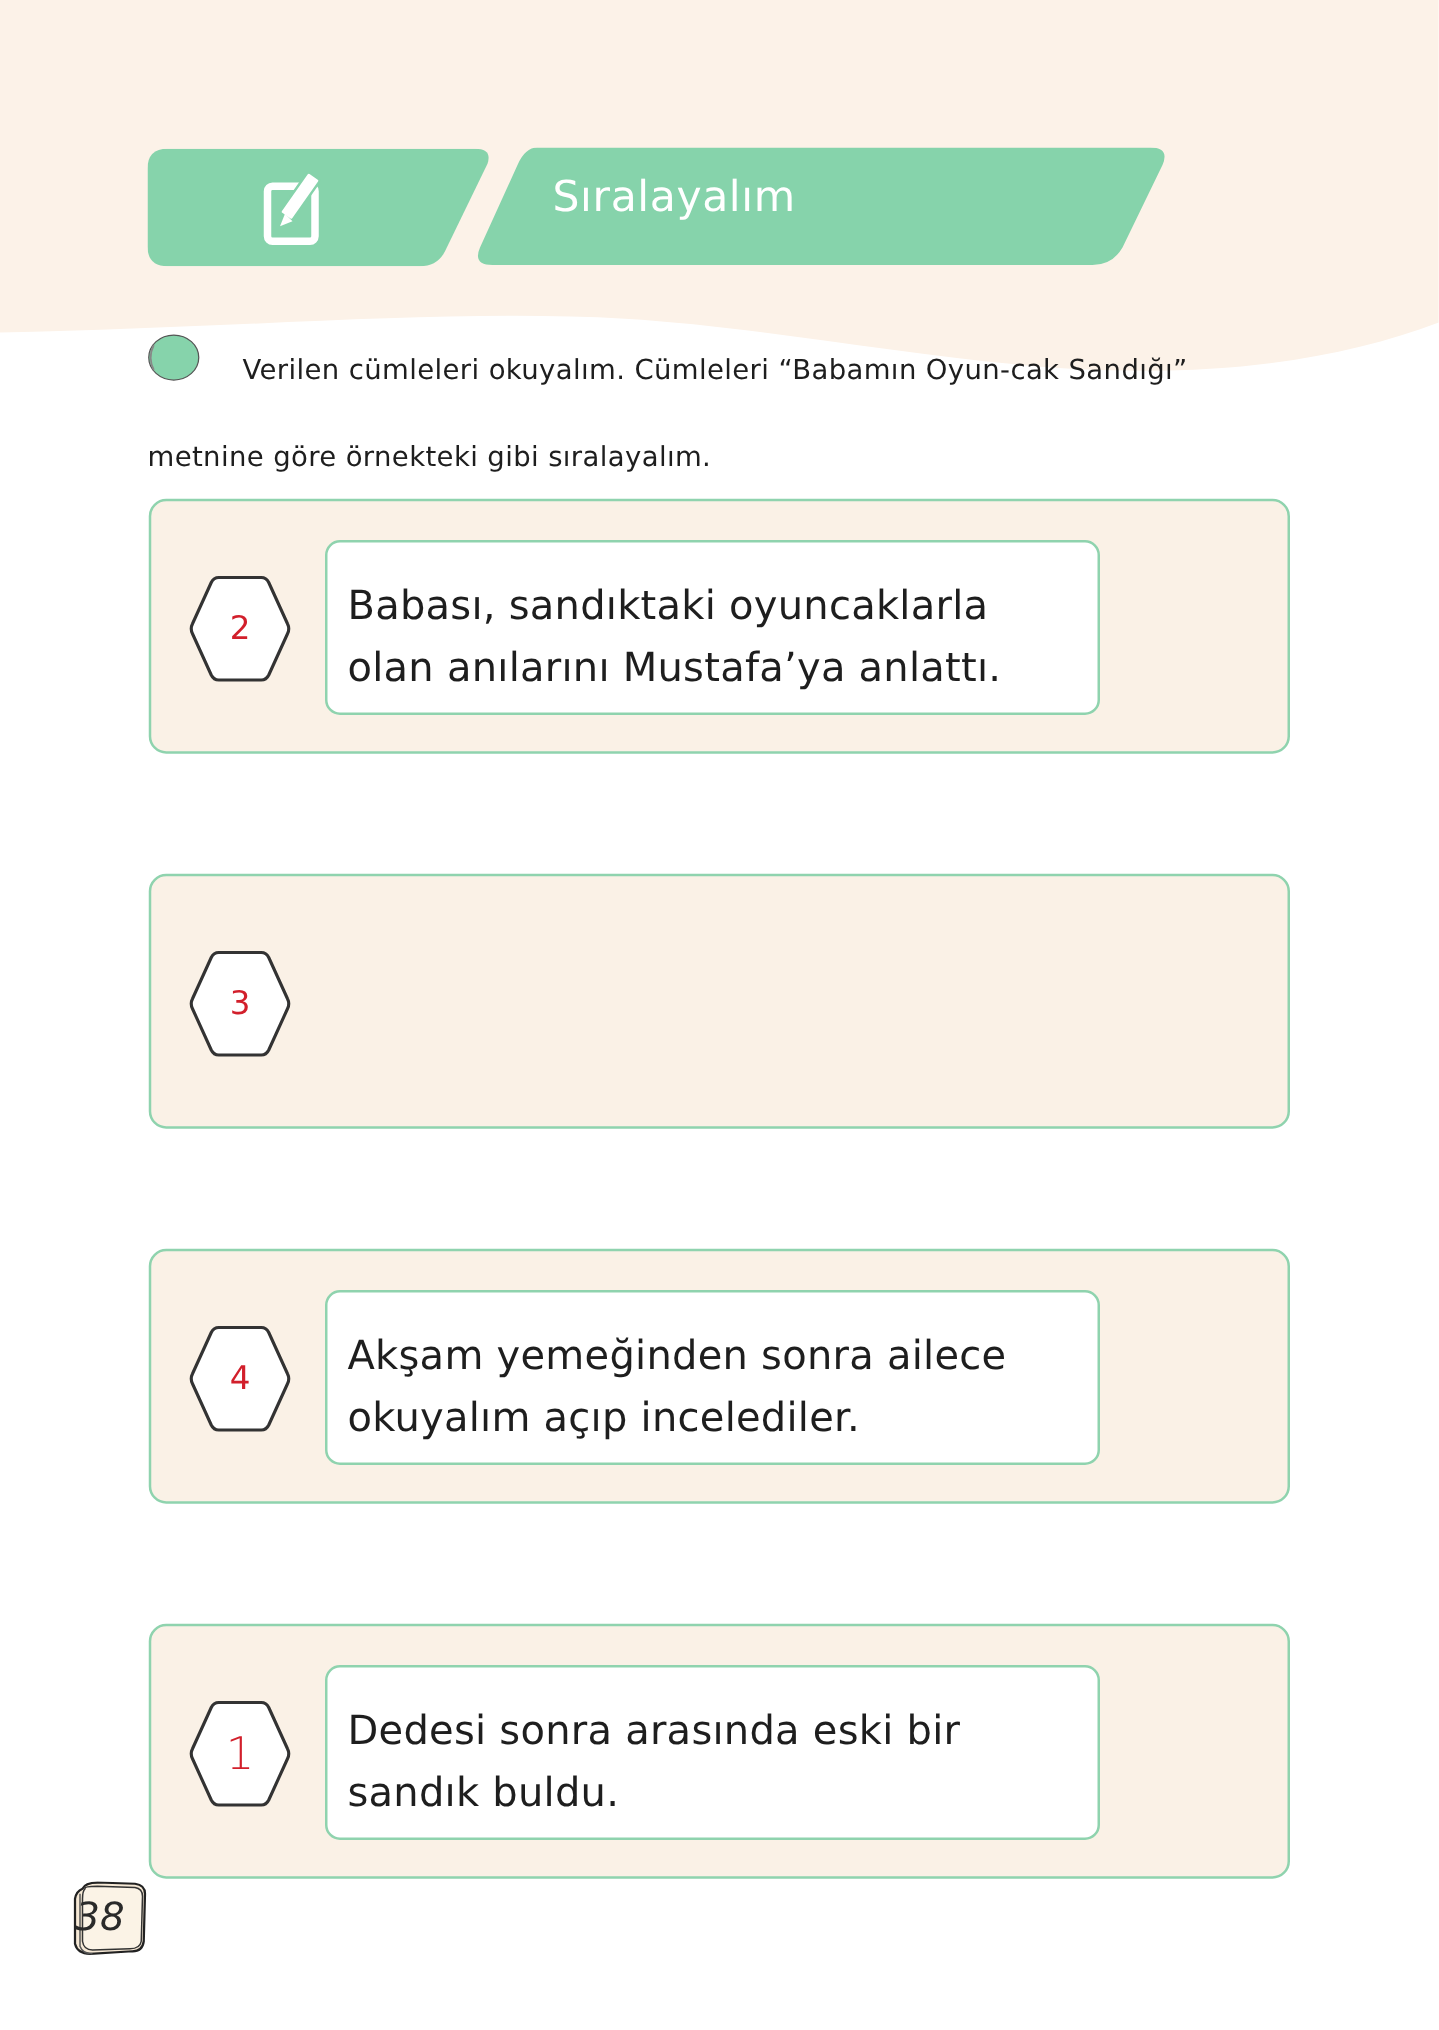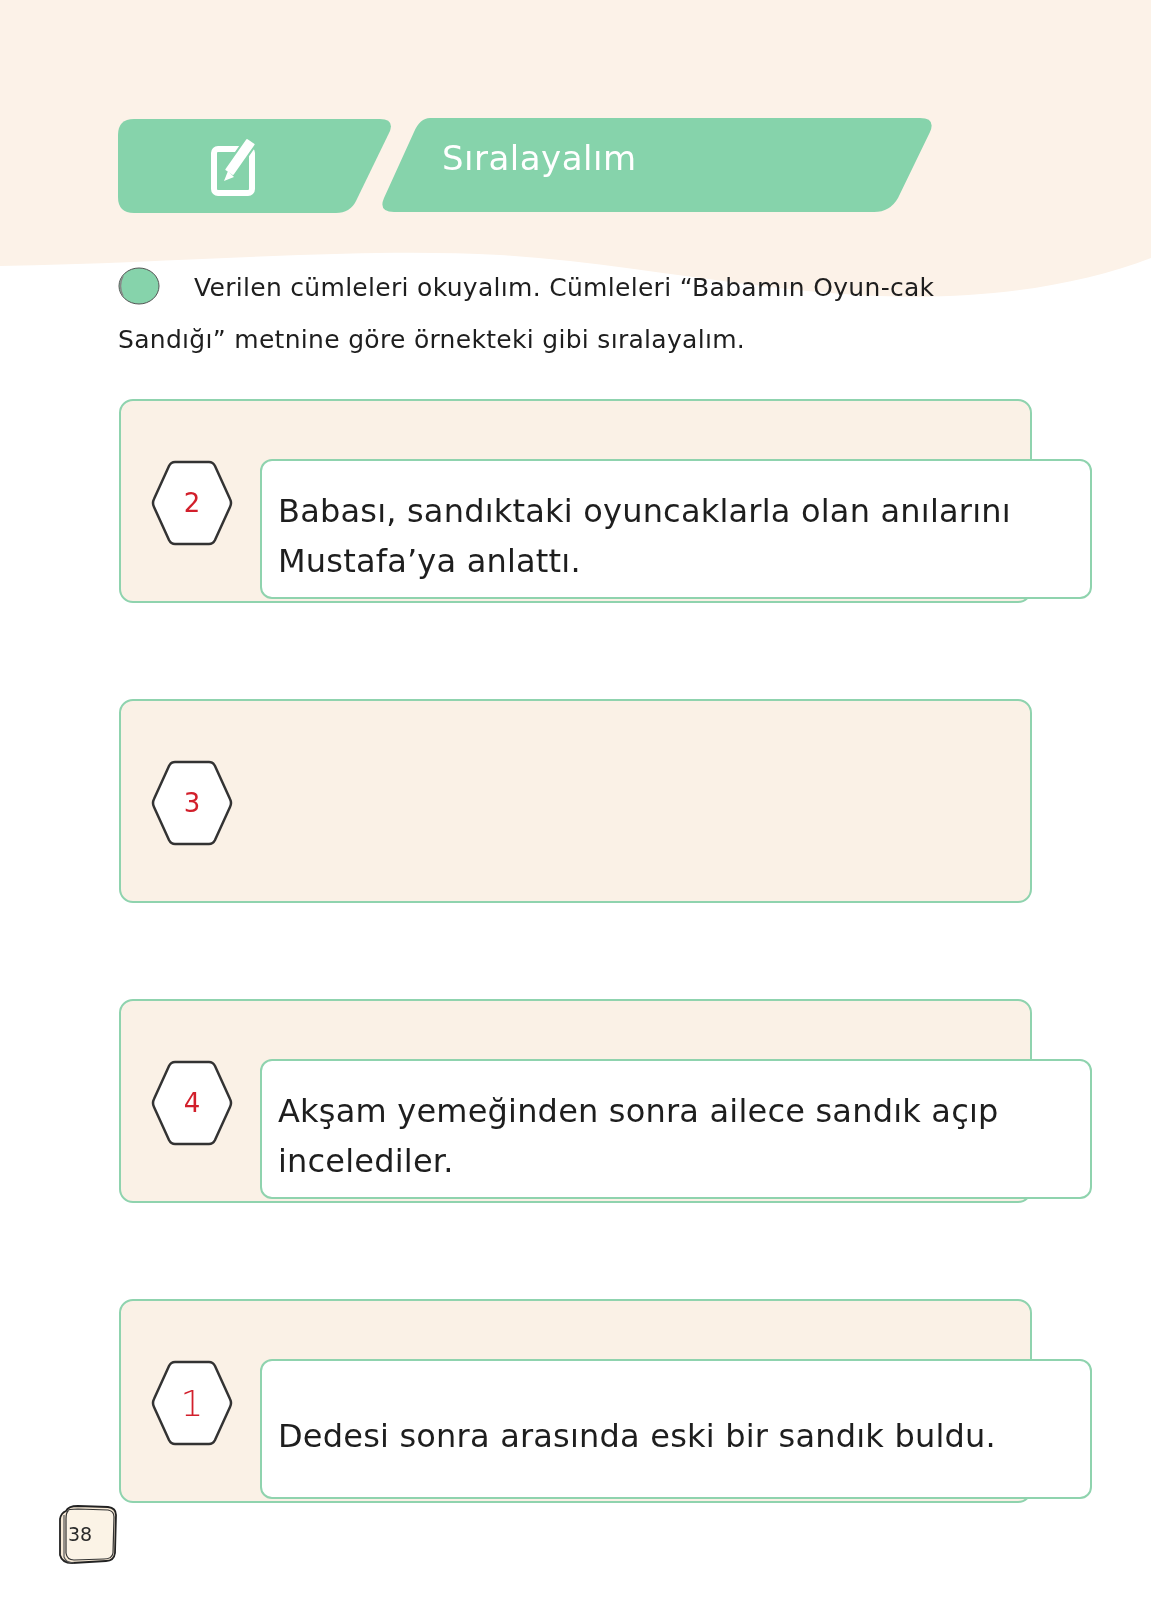--- a/index.html
+++ b/index.html
@@ -14,52 +14,52 @@
   .header-title-block { position: absolute; left: 380px; top: 118px; width: 556px; height: 95px; }
   .header-icon { position: absolute; left: 210px; top: 137px; width: 60px; height: 60px; }
   .header-title {
     position: absolute; left: 442px; top: 138px;
     font-size: 34px; color: #ffffff; letter-spacing: 0.5px;
     font-family: "DejaVu Sans", sans-serif; font-weight: normal;
   }
   .bullet { position: absolute; left: 117px; top: 266px; width: 44px; height: 40px; }
   .instructions {
     position: absolute; left: 118px; top: 262px; width: 920px;
-    font-size: 25px; line-height: 52px; color: #1e1e1e;
+    font-size: 22px; line-height: 70px; color: #1e1e1e;
     text-indent: 76px; letter-spacing: 0.3px;
   }
   .item {
     position: absolute; left: 119px; width: 913px; height: 204px;
     box-sizing: border-box;
     background: #faf1e6;
     border: 2.5px solid #8fd3ae;
     border-radius: 14px;
   }
   .hex { position: absolute; left: 30px; top: 58px; width: 82px; height: 88px; }
   .hex-num {
     position: absolute; left: 30px; top: 58px; width: 82px; height: 88px;
     display: flex; align-items: center; justify-content: center;
     font-size: 26px; color: #d21f2b;
   }
   .hex-num.handwritten { font-size: 36px; font-weight: 300; font-family: "DejaVu Sans", sans-serif; }
   .sentence-box {
-    position: absolute; left: 139px; top: 31px; width: 832px; height: 140px;
+    position: absolute; left: 139px; top: 31px; width: 620px; height: 140px;
     box-sizing: border-box; background: #ffffff;
     border: 2.5px solid #8fd3ae; border-radius: 12px;
     padding: 14px 16px 0 16px;
-    display: flex; align-items: center; margin-top: 27px;
+    display: flex; align-items: center;
   }
   .sentence {
     font-size: 32px; line-height: 50px; color: #1e1e1e; letter-spacing: 0.2px;
   }
   .page-number-badge { position: absolute; left: 58px; top: 1505px; width: 60px; height: 62px; }
   .page-number {
     position: absolute; left: 62px; top: 1512px; width: 36px; height: 44px;
     display: flex; align-items: center; justify-content: center;
-    font-size: 19px; color: #2a2a2a;
+    font-size: 31px; color: #2a2a2a; font-style: italic;
   }
 </style>
 </head>
 <body>
 
 <svg class="bg-wave" viewBox="0 0 1151 320" preserveAspectRatio="none">
   <path d="M0,0 L1151,0 L1151,258 C1080,285 990,300 880,296 C760,292 620,262 500,255 C360,247 200,262 0,266 Z" fill="#fcf2e8"></path>
 </svg>
 
 <svg class="header-icon-block" viewBox="0 0 280 94">
@@ -97,21 +97,21 @@
   </svg>
   <div class="hex-num">3</div>
 </div>
 
 <div class="item" style="top:999px;">
   <svg class="hex" viewBox="0 0 82 88">
     <path d="M24,3 L58,3 Q62,3 64,7 L79,40 Q81,44 79,48 L64,81 Q62,85 58,85 L24,85 Q20,85 18,81 L3,48 Q1,44 3,40 L18,7 Q20,3 24,3 Z" fill="#ffffff" stroke="#333" stroke-width="2.5"></path>
   </svg>
   <div class="hex-num">4</div>
   <div class="sentence-box">
-    <div class="sentence">Akşam yemeğinden sonra ailece sandık açıp incelediler.</div>
+    <div class="sentence">Akşam yemeğinden sonra ailece okuyalım açıp incelediler.</div>
   </div>
 </div>
 
 <div class="item" style="top:1299px;">
   <svg class="hex" viewBox="0 0 82 88">
     <path d="M24,3 L58,3 Q62,3 64,7 L79,40 Q81,44 79,48 L64,81 Q62,85 58,85 L24,85 Q20,85 18,81 L3,48 Q1,44 3,40 L18,7 Q20,3 24,3 Z" fill="#ffffff" stroke="#333" stroke-width="2.5"></path>
   </svg>
   <div class="hex-num handwritten">1</div>
   <div class="sentence-box">
     <div class="sentence">Dedesi sonra arasında eski bir sandık buldu.</div>

